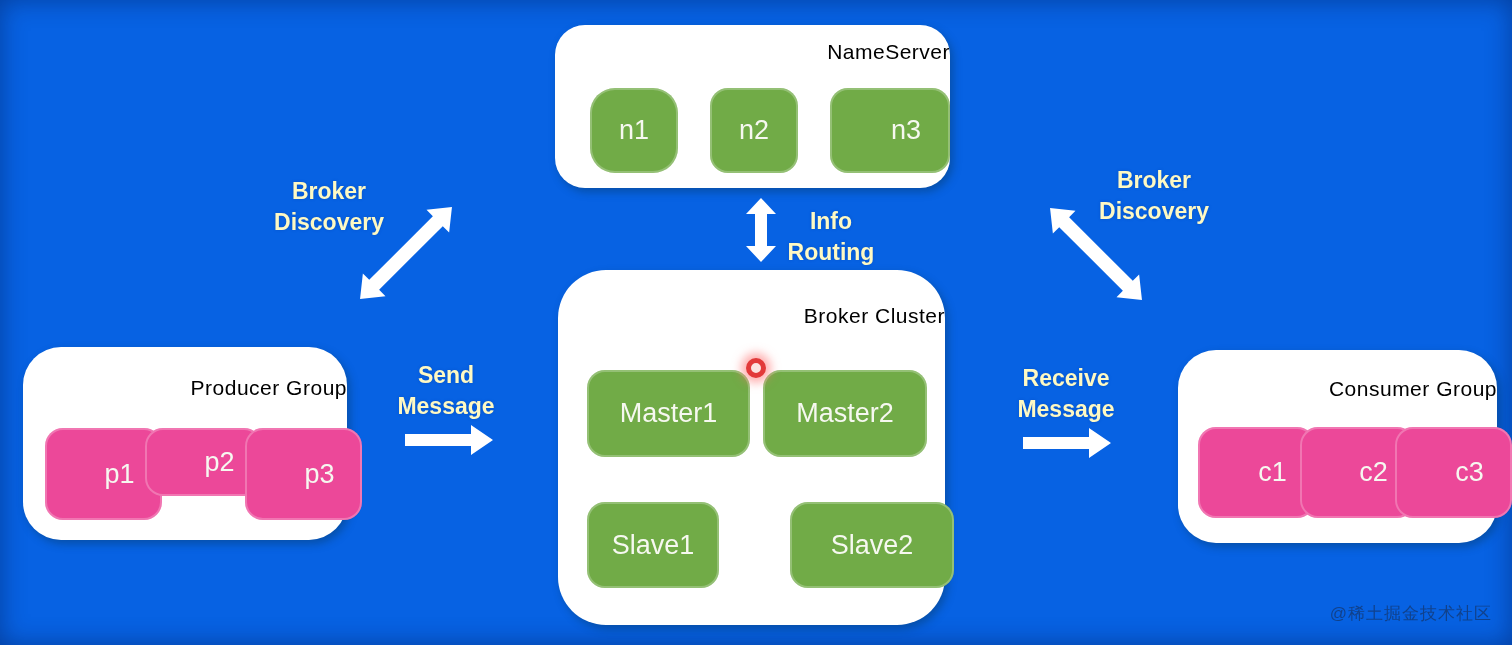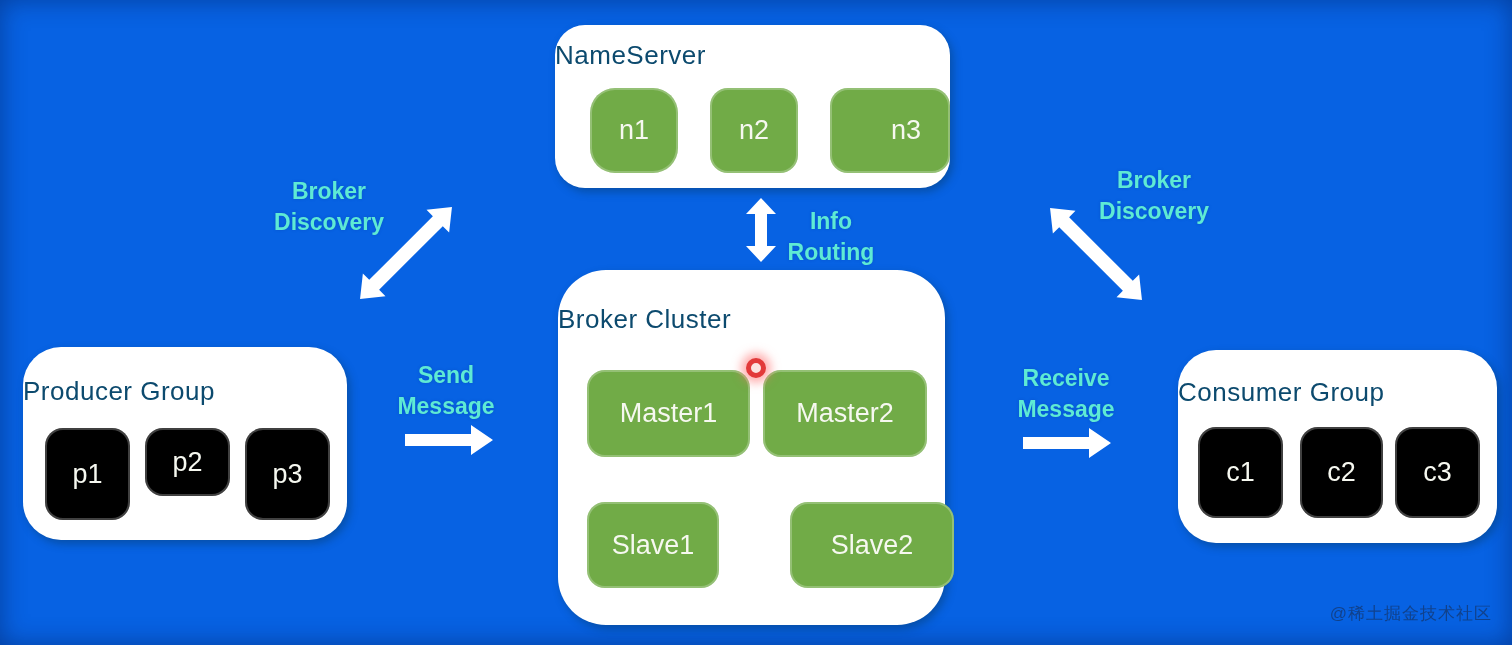--- a/index.html
+++ b/index.html
@@ -12,41 +12,41 @@
     box-shadow: inset 0 0 26px rgba(0,20,70,.45);
   }
   .panel{
     position:absolute;
     background:#ffffff;
     box-shadow: 3px 4px 9px rgba(5,45,60,.35);
   }
   .panel-title{
     position:absolute;
     left:0;right:0;
-    text-align:left;
-    color:#0c4a6e;
-    font-size:26px;
+    text-align:right;
+    color:#000000;
+    font-size:21px;
     letter-spacing:.5px;
     white-space:nowrap;
   }
   .node{
     position:absolute;
     display:flex;align-items:center;justify-content:center;
     color:#f6f8f0;
     font-size:27px;
     border-radius:18px;
     box-shadow:0 0 0 2px rgba(255,255,255,.25) inset;
   }
   .node.green{background:#71ab47;}
-  .node.orange{background:#000000;}
+  .node.orange{background:#ec4899;padding-left:32px;}
   .arrow-label{
     position:absolute;
     width:180px;
     text-align:center;
-    color:#5eead4;
+    color:#fef9c3;
     font-size:23px;
     font-weight:bold;
     line-height:31px;
     text-shadow:0 0 3px rgba(10,60,160,.4);
   }
   .arrow{position:absolute;}
   .arrow svg{display:block;overflow:visible;}
   .arrow polygon{fill:#ffffff;}
   #pointer-dot{
     position:absolute;

